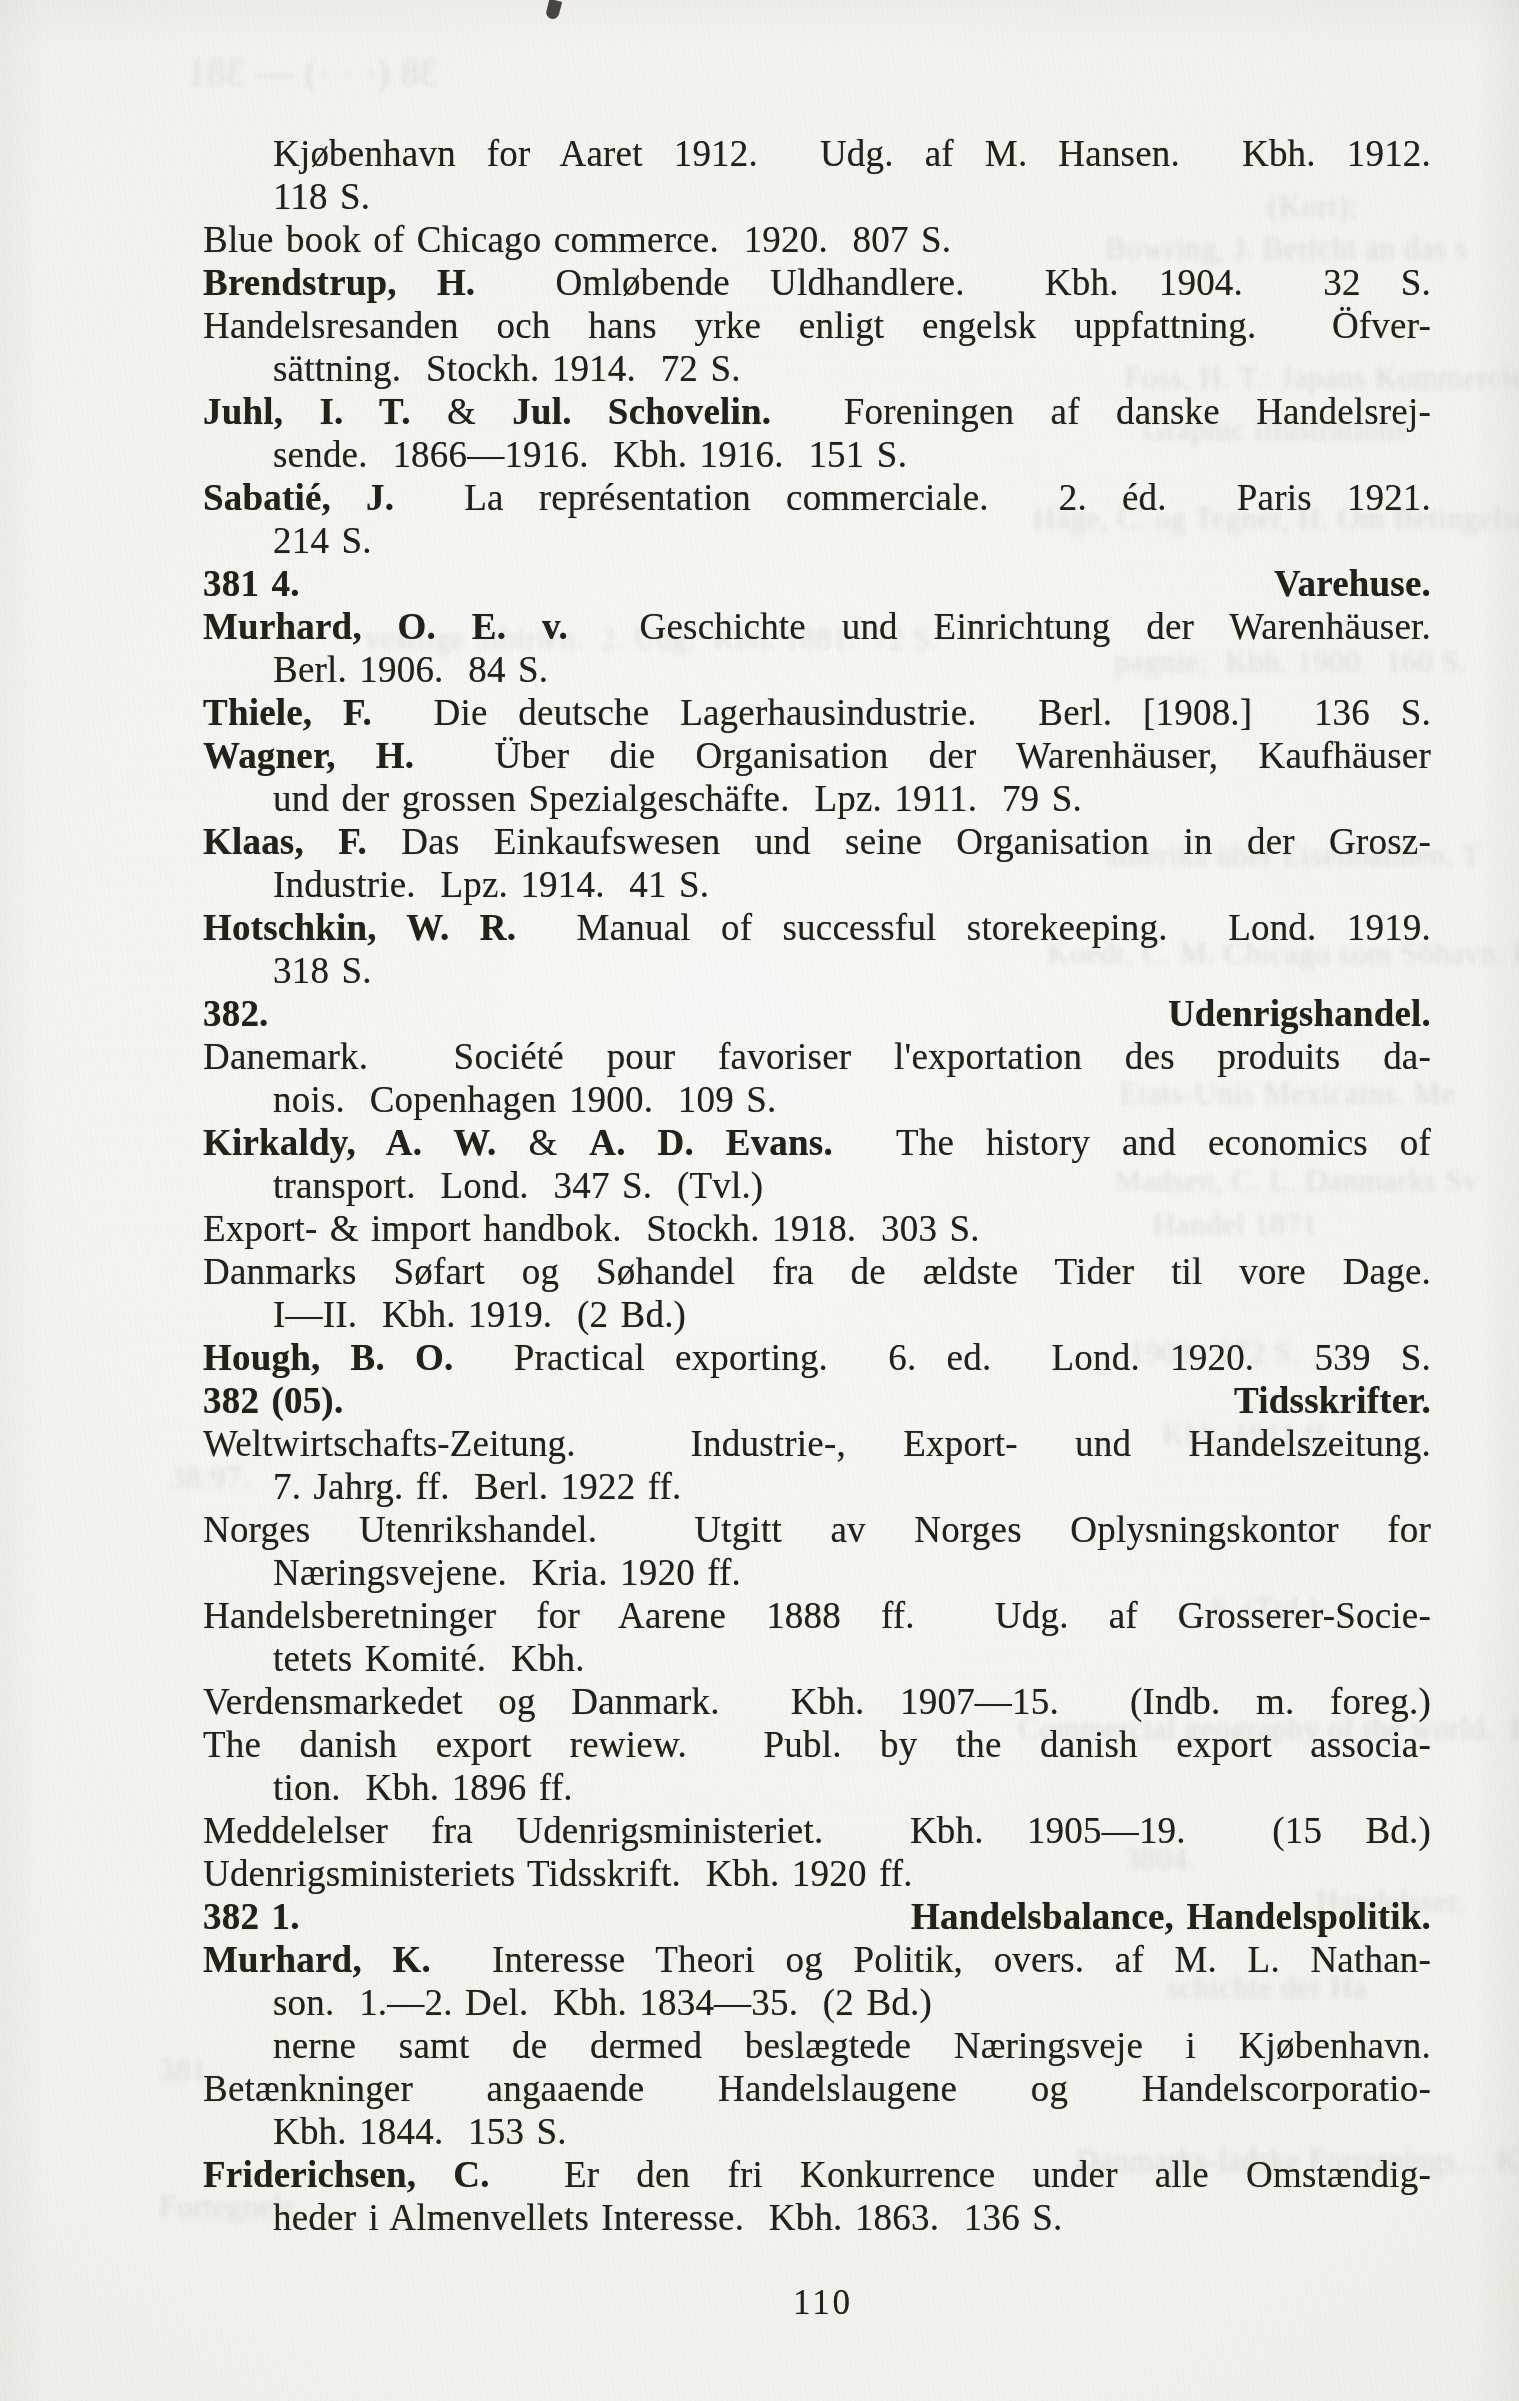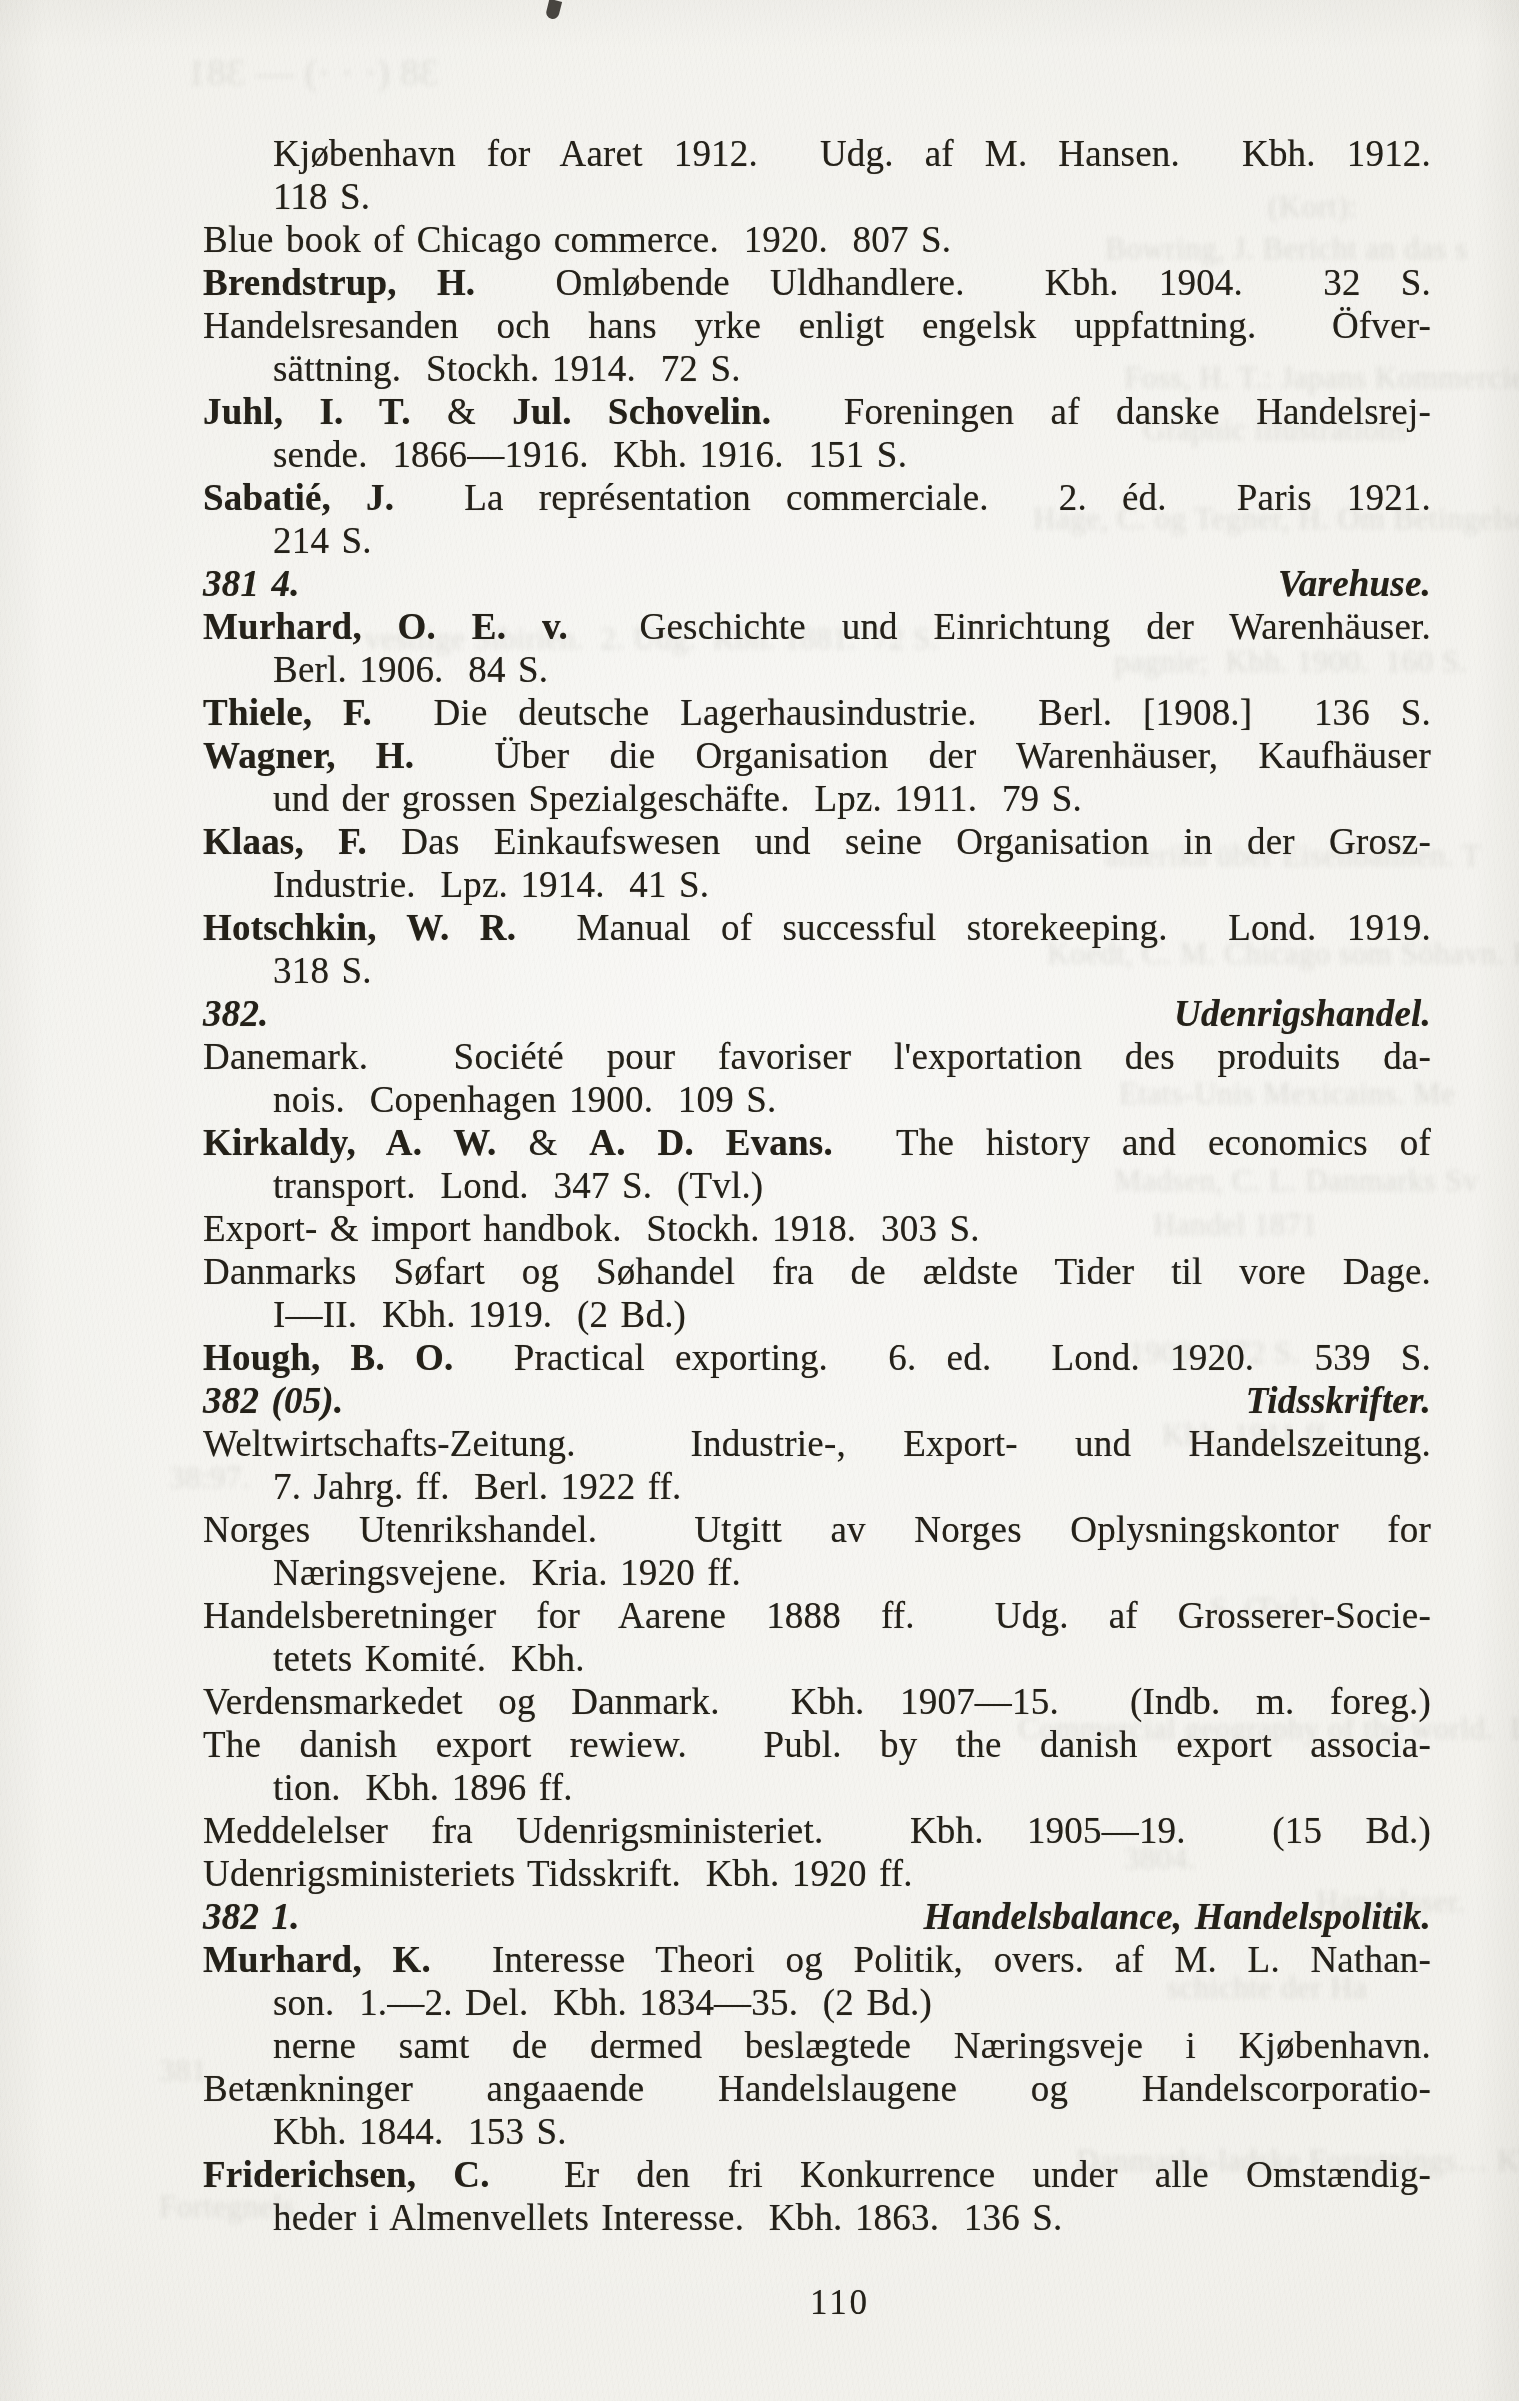--- a/index.html
+++ b/index.html
@@ -35,26 +35,26 @@
   .line.plain{white-space:pre;}
   .line.just{
     white-space:pre-wrap;
     text-align:justify;
     text-align-last:justify;
     max-height:43px;overflow:hidden;
   }
   .line.ind{padding-left:70px;}
   .line.heading{
     display:flex;justify-content:space-between;
-    font-weight:bold;white-space:pre;font-style:italic;
+    font-weight:bold;white-space:pre;
   }
   .b{font-weight:bold;}
   .page-number{
     position:absolute;
-    left:226px;top:2281px;width:1228px;
+    left:209px;top:2281px;width:1228px;
     text-align:center;
     font-size:35px;line-height:43px;
     letter-spacing:2.9px;
     text-shadow:0 0 0.7px rgba(45,40,32,.5);
   }
   .ghost{
     position:absolute;
     font-size:31px;line-height:38px;
     color:#6e6d63;
     opacity:.16;

